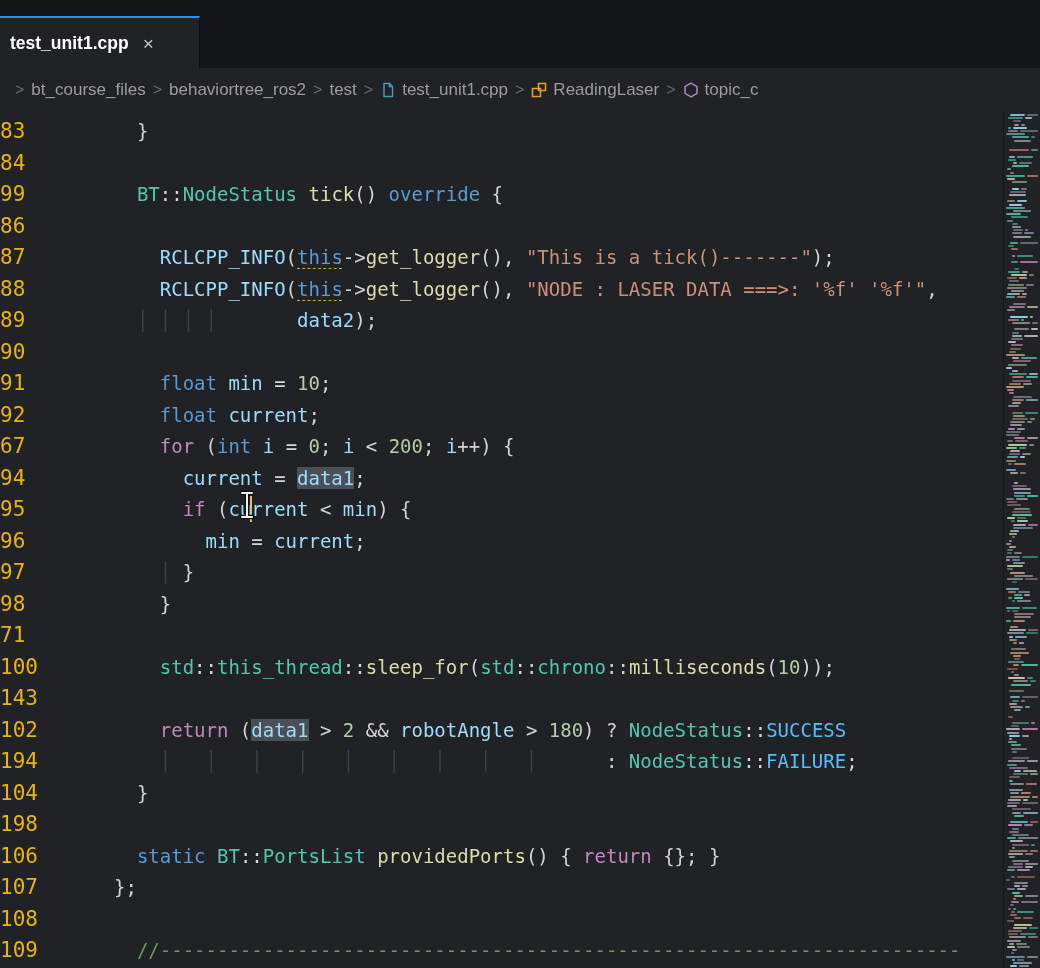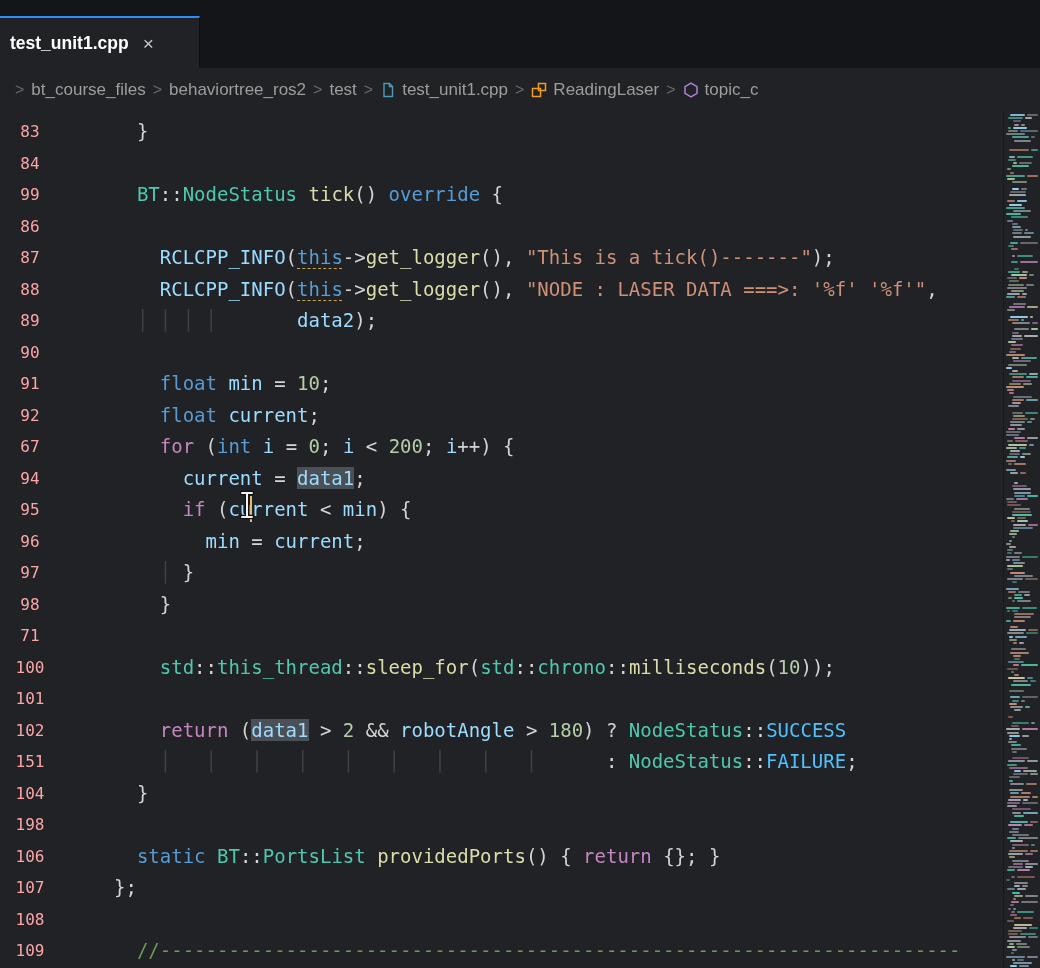--- a/index.html
+++ b/index.html
@@ -26,22 +26,22 @@
   .breadcrumbs{
     height:44px;background:#212226;display:flex;align-items:center;
     font-size:17px;color:#9d9d9d;padding-left:8px;white-space:nowrap;overflow:hidden;
   }
   .chev{color:#6b6b6b;font-size:16px;margin:0 7px;flex:none;}
   .crumb{display:flex;align-items:center;gap:6px;flex:none;cursor:pointer;}
   .crumb .bicon{display:inline-flex;align-items:center;}
   
   .editor{display:flex;height:856px;position:relative;background:#212226;}
   .gutter{
-    width:60px;flex:none;box-sizing:border-box;padding-top:4px;text-align:center;
-    font-family:"DejaVu Sans Mono",monospace;font-size:16px;line-height:31.5px;color:#fca5a5;
+    width:60px;flex:none;box-sizing:border-box;padding-top:4px;text-align:left;
+    font-family:"DejaVu Sans Mono",monospace;font-size:21px;line-height:31.5px;color:#eab308;
   }
   .codecol{
     flex:1;overflow:hidden;box-sizing:border-box;padding:4px 0 0 54px;
     font-family:"DejaVu Sans Mono",monospace;font-size:19px;line-height:31.5px;
     white-space:pre;color:#d4d4d4;
   }
   .line{height:31.5px;}
   .lnum{height:31.5px;}
   
   .fg{color:#d4d4d4;}
@@ -139,23 +139,23 @@
       <div class="lnum">91</div>
       <div class="lnum">92</div>
       <div class="lnum">67</div>
       <div class="lnum">94</div>
       <div class="lnum">95</div>
       <div class="lnum">96</div>
       <div class="lnum">97</div>
       <div class="lnum">98</div>
       <div class="lnum">71</div>
       <div class="lnum">100</div>
-      <div class="lnum">101</div>
+      <div class="lnum">143</div>
       <div class="lnum">102</div>
-      <div class="lnum">151</div>
+      <div class="lnum">194</div>
       <div class="lnum">104</div>
       <div class="lnum">198</div>
       <div class="lnum">106</div>
       <div class="lnum">107</div>
       <div class="lnum">108</div>
       <div class="lnum">109</div>
     </div>
   <div class="codecol" id="code"><div class="line"><span class="seg fg">  }</span></div><div class="line"></div><div class="line"><span class="seg fg">  </span><span class="seg type">BT</span><span class="seg fg">::</span><span class="seg type">NodeStatus</span><span class="seg fg"> </span><span class="seg fn">tick</span><span class="seg fg">() </span><span class="seg kw">override</span><span class="seg fg"> {</span></div><div class="line"></div><div class="line"><span class="seg fg">    </span><span class="seg var">RCLCPP_INFO</span><span class="seg fg">(</span><span class="seg kw sq">this</span><span class="seg fg">-&gt;</span><span class="seg fn">get_logger</span><span class="seg fg">(), </span><span class="seg str">"This is a tick()-------"</span><span class="seg fg">);</span></div><div class="line"><span class="seg fg">    </span><span class="seg var">RCLCPP_INFO</span><span class="seg fg">(</span><span class="seg kw sq">this</span><span class="seg fg">-&gt;</span><span class="seg fn">get_logger</span><span class="seg fg">(), </span><span class="seg str">"NODE : LASER DATA ===&gt;: '%f' '%f'"</span><span class="seg fg">,</span></div><div class="line"><span class="seg g">  │ │ │ │</span><span class="seg fg">       </span><span class="seg var">data2</span><span class="seg fg">);</span></div><div class="line"></div><div class="line"><span class="seg fg">    </span><span class="seg kw">float</span><span class="seg fg"> </span><span class="seg var">min</span><span class="seg fg"> = </span><span class="seg num">10</span><span class="seg fg">;</span></div><div class="line"><span class="seg fg">    </span><span class="seg kw">float</span><span class="seg fg"> </span><span class="seg var">current</span><span class="seg fg">;</span></div><div class="line"><span class="seg fg">    </span><span class="seg ctl">for</span><span class="seg fg"> (</span><span class="seg kw">int</span><span class="seg fg"> </span><span class="seg var">i</span><span class="seg fg"> = </span><span class="seg num">0</span><span class="seg fg">; </span><span class="seg var">i</span><span class="seg fg"> &lt; </span><span class="seg num">200</span><span class="seg fg">; </span><span class="seg var">i</span><span class="seg fg">++) {</span></div><div class="line"><span class="seg fg">      </span><span class="seg var">current</span><span class="seg fg"> = </span><span class="seg var hl">data1</span><span class="seg fg">;</span></div><div class="line"><span class="seg fg">      </span><span class="seg ctl">if</span><span class="seg fg"> (</span><span class="seg var">current</span><span class="seg fg"> &lt; </span><span class="seg var">min</span><span class="seg fg">) {</span></div><div class="line"><span class="seg fg">        </span><span class="seg var">min</span><span class="seg fg"> = </span><span class="seg var">current</span><span class="seg fg">;</span></div><div class="line"><span class="seg fg">    </span><span class="seg g">│</span><span class="seg fg"> }</span></div><div class="line"><span class="seg fg">    }</span></div><div class="line"></div><div class="line"><span class="seg fg">    </span><span class="seg type">std</span><span class="seg fg">::</span><span class="seg type">this_thread</span><span class="seg fg">::</span><span class="seg fn">sleep_for</span><span class="seg fg">(</span><span class="seg type">std</span><span class="seg fg">::</span><span class="seg type">chrono</span><span class="seg fg">::</span><span class="seg fn">milliseconds</span><span class="seg fg">(</span><span class="seg num">10</span><span class="seg fg">));</span></div><div class="line"></div><div class="line"><span class="seg fg">    </span><span class="seg ctl">return</span><span class="seg fg"> (</span><span class="seg var hl">data1</span><span class="seg fg"> &gt; </span><span class="seg num">2</span><span class="seg fg"> &amp;&amp; </span><span class="seg var">robotAngle</span><span class="seg fg"> &gt; </span><span class="seg num">180</span><span class="seg fg">) ? </span><span class="seg type">NodeStatus</span><span class="seg fg">::</span><span class="seg cst">SUCCESS</span></div><div class="line"><span class="seg g">    │   │   │   │   │   │   │   │   │</span><span class="seg fg">      : </span><span class="seg type">NodeStatus</span><span class="seg fg">::</span><span class="seg cst">FAILURE</span><span class="seg fg">;</span></div><div class="line"><span class="seg fg">  }</span></div><div class="line"></div><div class="line"><span class="seg fg">  </span><span class="seg kw">static</span><span class="seg fg"> </span><span class="seg type">BT</span><span class="seg fg">::</span><span class="seg type">PortsList</span><span class="seg fg"> </span><span class="seg fn">providedPorts</span><span class="seg fg">() { </span><span class="seg ctl">return</span><span class="seg fg"> {}; }</span></div><div class="line"><span class="seg fg">};</span></div><div class="line"></div><div class="line"><span class="seg fg">  </span><span class="seg cmt">//----------------------------------------------------------------------</span></div></div>
   <div class="minimap" id="minimap">
       <div class="mbar" style="top: 2px; left: 6px; width: 15px; background: rgb(156, 220, 254); opacity: 0.79;"></div>

